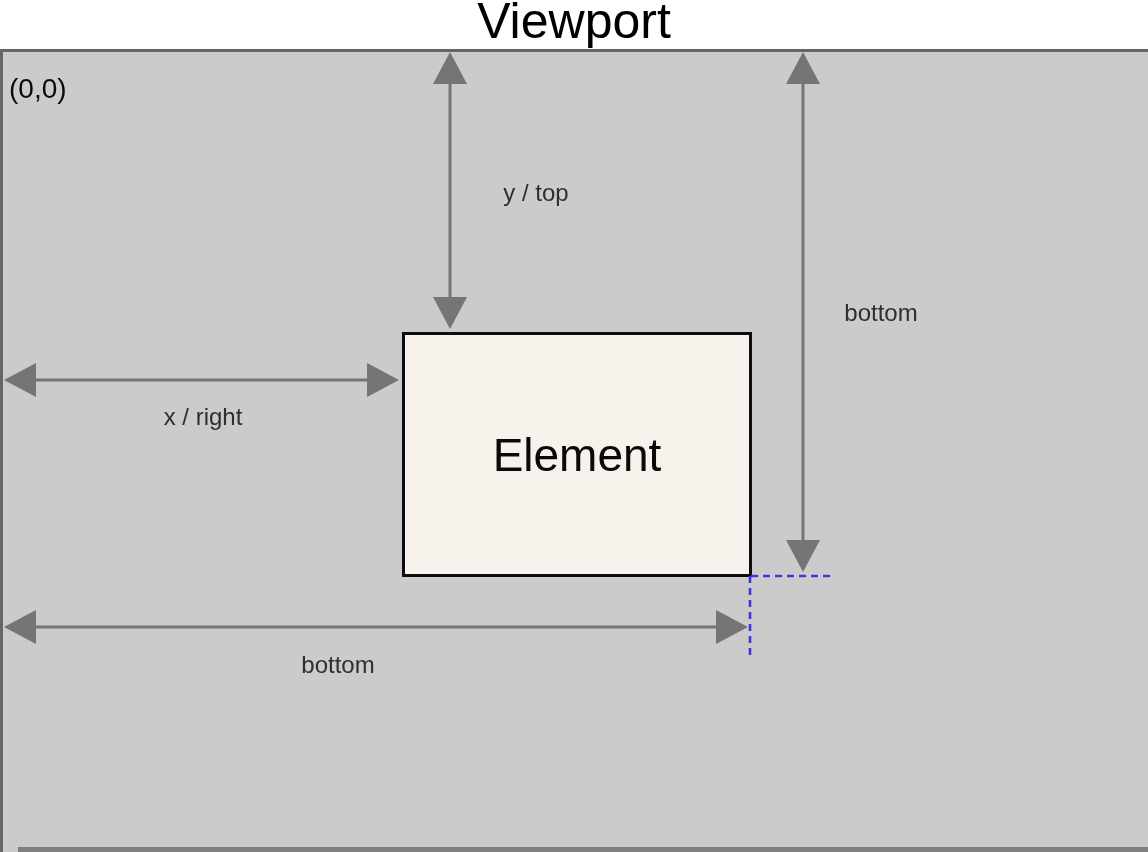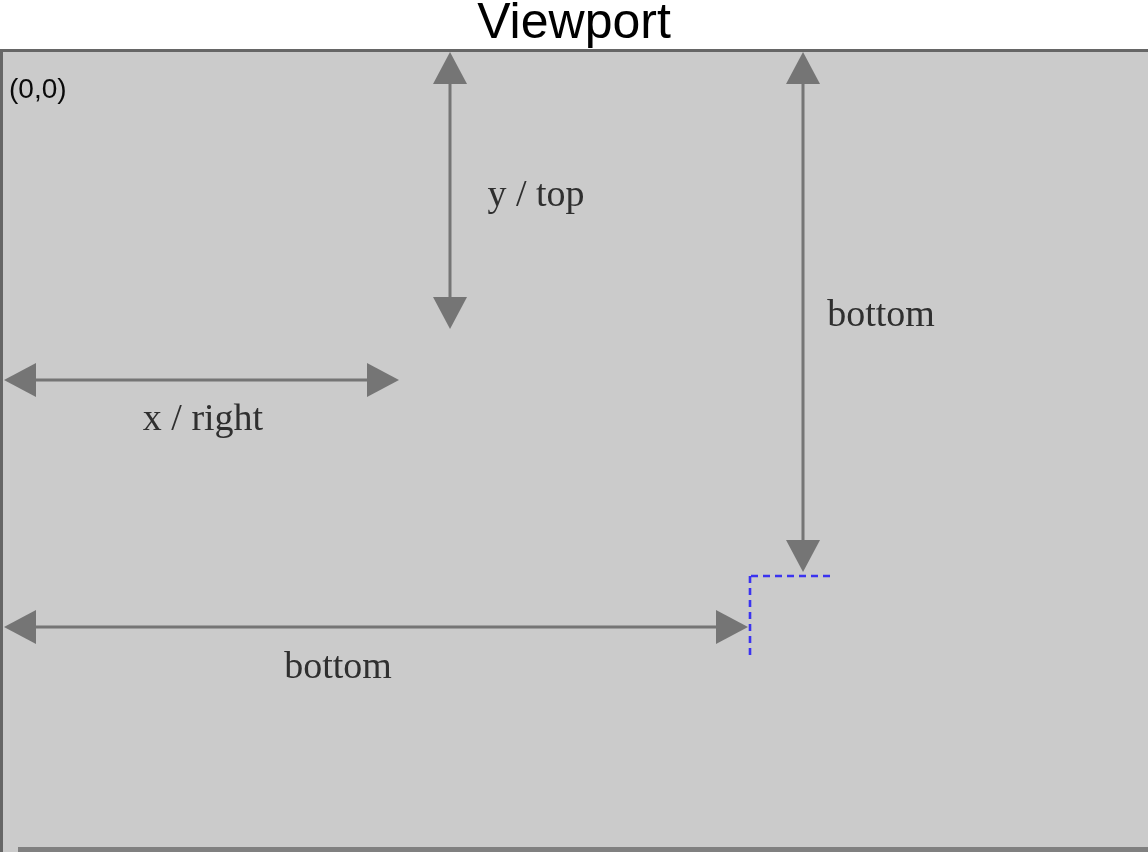--- a/index.html
+++ b/index.html
@@ -46,22 +46,22 @@
   }
   .element-box span{
     font-size:46px;color:#0a0a0a;letter-spacing:0px;
   }
   .overlay{
     position:absolute;left:0;top:0;width:1148px;height:852px;
     pointer-events:none;
   }
   .mlabel{
     position:absolute;transform:translate(-50%,-50%);
-    font-family:Liberation Serif, serif;
-    font-size:38px;color:var(--label-text);white-space:pre;
+    font-family:Liberation Sans, sans-serif;
+    font-size:24px;color:var(--label-text);white-space:pre;
   }
   .mlabel.y-top{left:536px;top:193px;}
   .mlabel.bottom{left:881px;top:313px;text-align:center;}
   .mlabel.x-left{left:203px;top:417px;}
   .mlabel.right{left:338px;top:665px;}
   .bottom-edge{
     position:absolute;left:18px;right:0;bottom:0;height:5px;
     background:var(--bottom-edge);
   }
 </style>
@@ -69,20 +69,23 @@
 <body>
 
 <div class="stage">
 
   <div class="title">Viewport</div>
 
   <div class="viewport">
     <div class="origin">(0,0)</div>
   </div>
 
+  <div class="element-box">
+    <span>Element</span>
+  </div>
 
   <svg class="overlay" width="1148" height="852" viewBox="0 0 1148 852" xmlns="http://www.w3.org/2000/svg">
 
     <g stroke="var(--arrow)" fill="var(--arrow)">
       <line x1="450" y1="80" x2="450" y2="301" stroke-width="3"></line>
       <polygon points="450,52 433,84 467,84" stroke="none"></polygon>
       <polygon points="450,329 433,297 467,297" stroke="none"></polygon>
     </g>
 
     <g stroke="var(--arrow)" fill="var(--arrow)">

